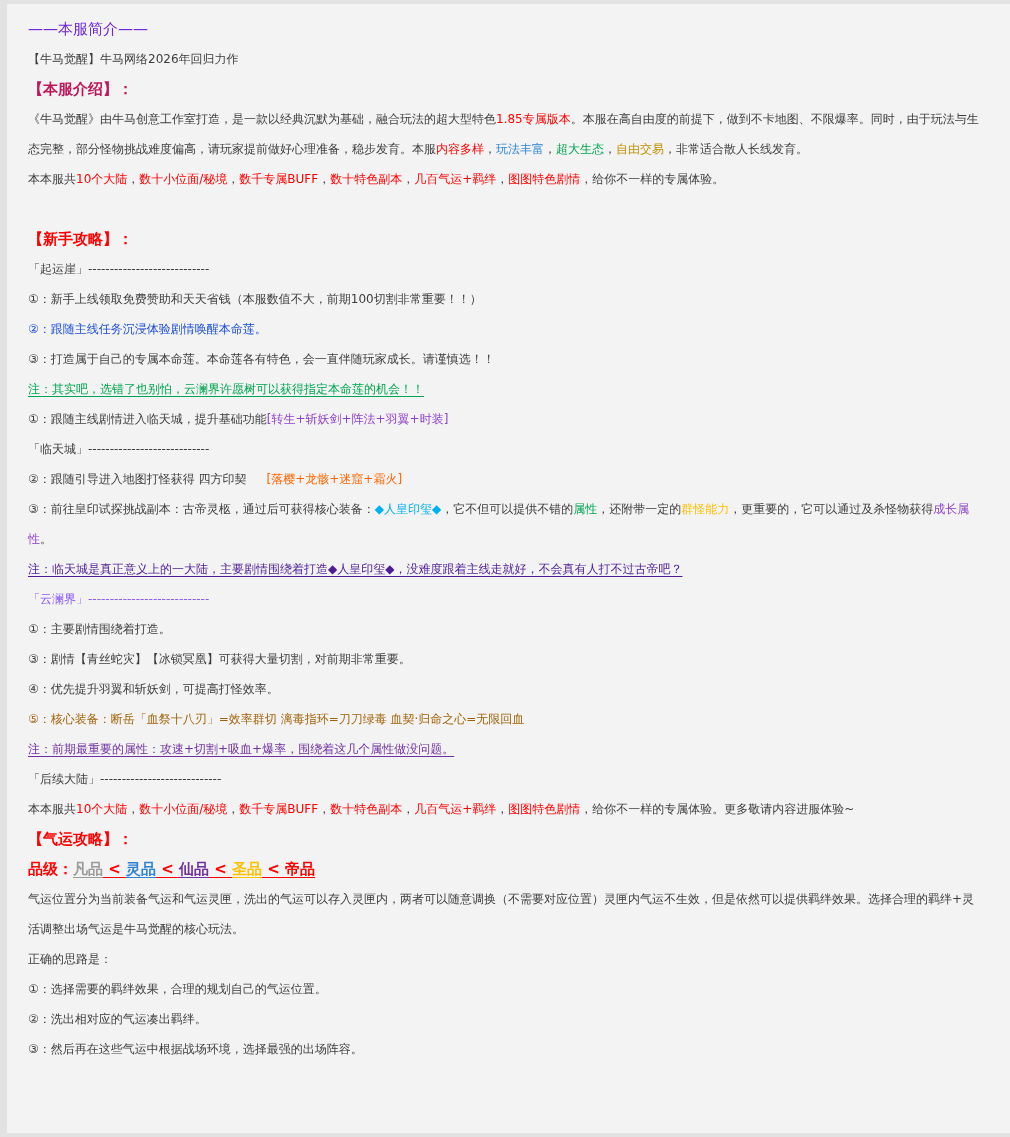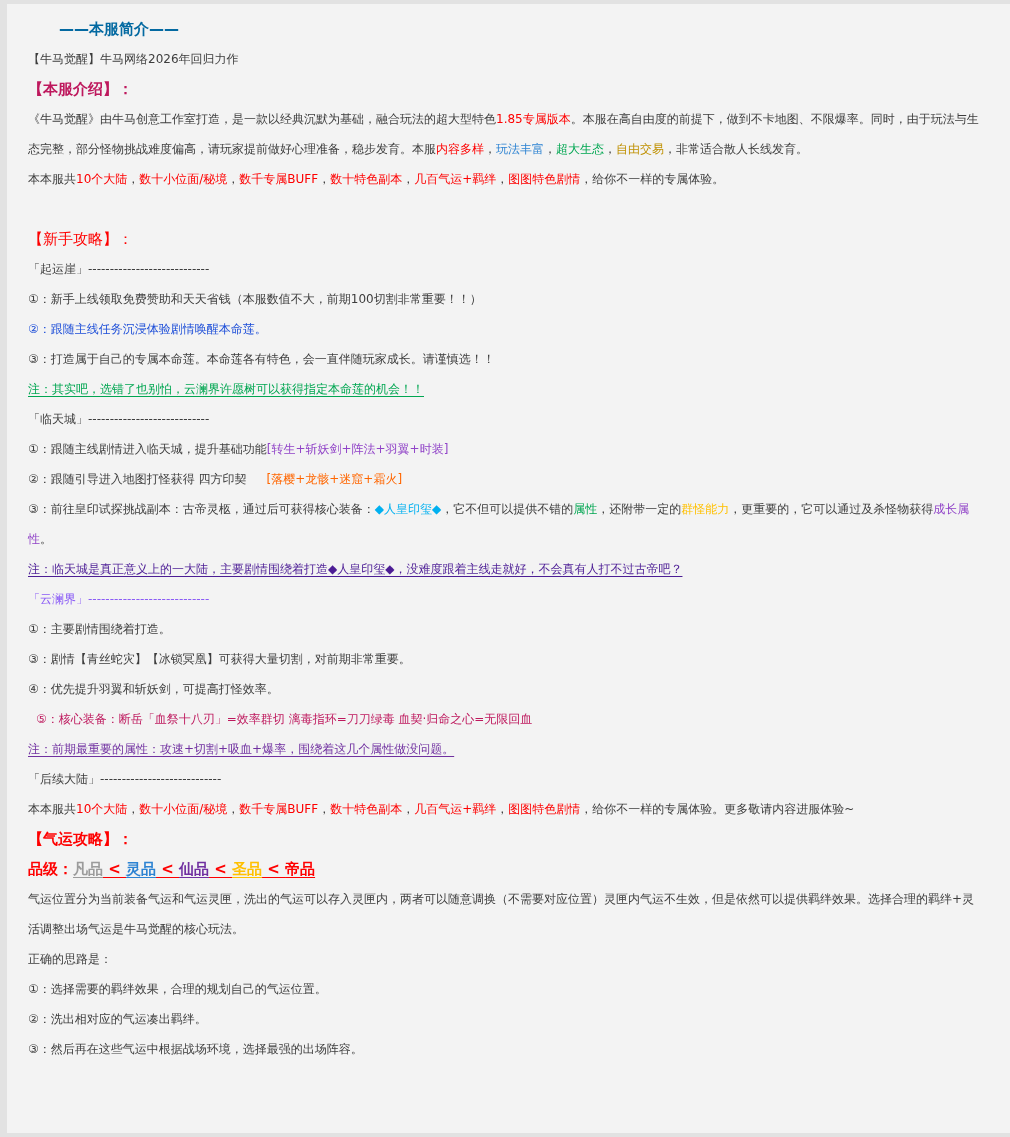--- a/index.html
+++ b/index.html
@@ -18,42 +18,42 @@
     word-break:break-all;white-space:normal;
   }
   .line.hd{font-size:15px;}
   .line span{text-underline-offset:3px;}
 </style>
 </head>
 <body>
 
 <div class="page">
   <div class="post">
-      <p class="line hd"><span style="color: #0369a1; font-weight: 700; margin-left: 31px;">——本服简介——</span></p>
+      <p class="line hd"><span style="color: #6d28d9; font-weight: 400;">——本服简介——</span></p>
       <p class="line"><span style="color: rgb(61, 61, 61);">【牛马觉醒】牛马网络2026年回归力作</span></p>
       <p class="line hd"><span style="color: #be185d; font-weight: 700;">【本服介绍】：</span></p>
       <p class="line"><span style="color: rgb(61, 61, 61);">《牛马觉醒》由牛马创意工作室打造，是一款以经典沉默为基础，融合玩法的超大型特色</span><span style="color: rgb(254, 0, 0);">1.85专属版本</span><span style="color: rgb(61, 61, 61);">。本服在高自由度的前提下，做到不卡地图、不限爆率。同时，由于玩法与生态完整，部分怪物挑战难度偏高，请玩家提前做好心理准备，稳步发育。本服</span><span style="color: rgb(254, 0, 0);">内容多样</span><span style="color: rgb(61, 61, 61);">，</span><span style="color: rgb(45, 131, 210);">玩法丰富</span><span style="color: rgb(61, 61, 61);">，</span><span style="color: rgb(0, 166, 81);">超大生态</span><span style="color: rgb(61, 61, 61);">，</span><span style="color: rgb(191, 144, 0);">自由交易</span><span style="color: rgb(61, 61, 61);">，非常适合散人长线发育。</span></p>
       <p class="line"><span style="color: rgb(61, 61, 61);">本本服共</span><span style="color: rgb(254, 0, 0);">10个大陆</span><span style="color: rgb(61, 61, 61);">，</span><span style="color: rgb(254, 0, 0);">数十小位面/秘境</span><span style="color: rgb(61, 61, 61);">，</span><span style="color: rgb(254, 0, 0);">数千专属BUFF</span><span style="color: rgb(61, 61, 61);">，</span><span style="color: rgb(254, 0, 0);">数十特色副本</span><span style="color: rgb(61, 61, 61);">，</span><span style="color: rgb(254, 0, 0);">几百气运+羁绊</span><span style="color: rgb(61, 61, 61);">，</span><span style="color: rgb(254, 0, 0);">图图特色剧情</span><span style="color: rgb(61, 61, 61);">，给你不一样的专属体验。</span></p>
       <p class="line"><span style="color: rgb(61, 61, 61);">&nbsp;</span></p>
-      <p class="line hd"><span style="color: rgb(254, 0, 0); font-weight: 400;">【新手攻略】：</span></p>
+      <p class="line hd"><span style="color: rgb(254, 0, 0); font-weight: 700;">【新手攻略】：</span></p>
       <p class="line"><span style="color: rgb(61, 61, 61);">「起运崖」----------------------------</span></p>
       <p class="line"><span style="color: rgb(61, 61, 61);">①：新手上线领取免费赞助和天天省钱（本服数值不大，前期100切割非常重要！！）</span></p>
       <p class="line"><span style="color: #1d4ed8;">②：跟随主线任务沉浸体验剧情唤醒本命莲。</span></p>
       <p class="line"><span style="color: rgb(61, 61, 61);">③：打造属于自己的专属本命莲。本命莲各有特色，会一直伴随玩家成长。请谨慎选！！</span></p>
       <p class="line"><span style="color: rgb(0, 166, 81); text-decoration: underline;">注：其实吧，选错了也别怕，云澜界许愿树可以获得指定本命莲的机会！！</span></p>
+      <p class="line"><span style="color: rgb(61, 61, 61);">①：跟随主线剧情进入临天城，提升基础功能</span><span style="color: rgb(145, 68, 200);">[转生+斩妖剑+阵法+羽翼+时装]</span></p>
       <p class="line"><span style="color: rgb(61, 61, 61);">「临天城」----------------------------</span></p>
-      <p class="line"><span style="color: rgb(61, 61, 61);">①：跟随主线剧情进入临天城，提升基础功能</span><span style="color: rgb(145, 68, 200);">[转生+斩妖剑+阵法+羽翼+时装]</span></p>
       <p class="line"><span style="color: rgb(61, 61, 61);">②：跟随引导进入地图打怪获得 四方印契</span><span style="color: rgb(255, 102, 0); margin-left: 20px;">[落樱+龙骸+迷窟+霜火]</span></p>
       <p class="line"><span style="color: rgb(61, 61, 61);">③：前往皇印试探挑战副本：古帝灵柩，通过后可获得核心装备：</span><span style="color: rgb(0, 176, 240);">◆人皇印玺◆</span><span style="color: rgb(61, 61, 61);">，它不但可以提供不错的</span><span style="color: rgb(0, 166, 81);">属性</span><span style="color: rgb(61, 61, 61);">，还附带一定的</span><span style="color: rgb(255, 192, 0);">群怪能力</span><span style="color: rgb(61, 61, 61);">，更重要的，它可以通过及杀怪物获得</span><span style="color: rgb(145, 68, 200);">成长属性</span><span style="color: rgb(61, 61, 61);">。</span></p>
       <p class="line"><span style="color: #4c1d95; text-decoration: underline;">注：临天城是真正意义上的一大陆，主要剧情围绕着打造◆人皇印玺◆，没难度跟着主线走就好，不会真有人打不过古帝吧？</span></p>
       <p class="line"><span style="color: #8b5cf6;">「云澜界」----------------------------</span></p>
       <p class="line"><span style="color: rgb(61, 61, 61);">①：主要剧情围绕着打造。</span></p>
       <p class="line"><span style="color: rgb(61, 61, 61);">③：剧情【青丝蛇灾】【冰锁冥凰】可获得大量切割，对前期非常重要。</span></p>
       <p class="line"><span style="color: rgb(61, 61, 61);">④：优先提升羽翼和斩妖剑，可提高打怪效率。</span></p>
-      <p class="line"><span style="color: #be185d; margin-left: 8px;">⑤：核心装备：断岳「血祭十八刃」=效率群切 漓毒指环=刀刀绿毒 血契·归命之心=无限回血</span></p>
+      <p class="line"><span style="color: #a16207;">⑤：核心装备：断岳「血祭十八刃」=效率群切 漓毒指环=刀刀绿毒 血契·归命之心=无限回血</span></p>
       <p class="line"><span style="color: rgb(112, 48, 160); text-decoration: underline;">注：前期最重要的属性：攻速+切割+吸血+爆率，围绕着这几个属性做没问题。</span></p>
       <p class="line"><span style="color: rgb(61, 61, 61);">「后续大陆」----------------------------</span></p>
       <p class="line"><span style="color: rgb(61, 61, 61);">本本服共</span><span style="color: rgb(254, 0, 0);">10个大陆</span><span style="color: rgb(61, 61, 61);">，</span><span style="color: rgb(254, 0, 0);">数十小位面/秘境</span><span style="color: rgb(61, 61, 61);">，</span><span style="color: rgb(254, 0, 0);">数千专属BUFF</span><span style="color: rgb(61, 61, 61);">，</span><span style="color: rgb(254, 0, 0);">数十特色副本</span><span style="color: rgb(61, 61, 61);">，</span><span style="color: rgb(254, 0, 0);">几百气运+羁绊</span><span style="color: rgb(61, 61, 61);">，</span><span style="color: rgb(254, 0, 0);">图图特色剧情</span><span style="color: rgb(61, 61, 61);">，给你不一样的专属体验。更多敬请内容进服体验~</span></p>
       <p class="line hd"><span style="color: rgb(254, 0, 0); font-weight: 700;">【气运攻略】：</span></p>
       <p class="line hd"><span style="color: rgb(254, 0, 0); font-weight: 700;">品级：</span><span style="color: rgb(155, 155, 155); font-weight: 700; text-decoration: underline;">凡品</span><span style="color: rgb(254, 0, 0); font-weight: 700; text-decoration: underline;"> &lt; </span><span style="color: rgb(45, 131, 210); font-weight: 700; text-decoration: underline;">灵品</span><span style="color: rgb(254, 0, 0); font-weight: 700; text-decoration: underline;"> &lt; </span><span style="color: rgb(112, 48, 160); font-weight: 700; text-decoration: underline;">仙品</span><span style="color: rgb(254, 0, 0); font-weight: 700; text-decoration: underline;"> &lt; </span><span style="color: rgb(255, 192, 0); font-weight: 700; text-decoration: underline;">圣品</span><span style="color: rgb(254, 0, 0); font-weight: 700; text-decoration: underline;"> &lt; </span><span style="color: rgb(254, 0, 0); font-weight: 700; text-decoration: underline;">帝品</span></p>
       <p class="line"><span style="color: rgb(61, 61, 61);">气运位置分为当前装备气运和气运灵匣，洗出的气运可以存入灵匣内，两者可以随意调换（不需要对应位置）灵匣内气运不生效，但是依然可以提供羁绊效果。选择合理的羁绊+灵活调整出场气运是牛马觉醒的核心玩法。</span></p>
       <p class="line"><span style="color: rgb(61, 61, 61);">正确的思路是：</span></p>
       <p class="line"><span style="color: rgb(61, 61, 61);">①：选择需要的羁绊效果，合理的规划自己的气运位置。</span></p>
       <p class="line"><span style="color: rgb(61, 61, 61);">②：洗出相对应的气运凑出羁绊。</span></p>
       <p class="line"><span style="color: rgb(61, 61, 61);">③：然后再在这些气运中根据战场环境，选择最强的出场阵容。</span></p>

